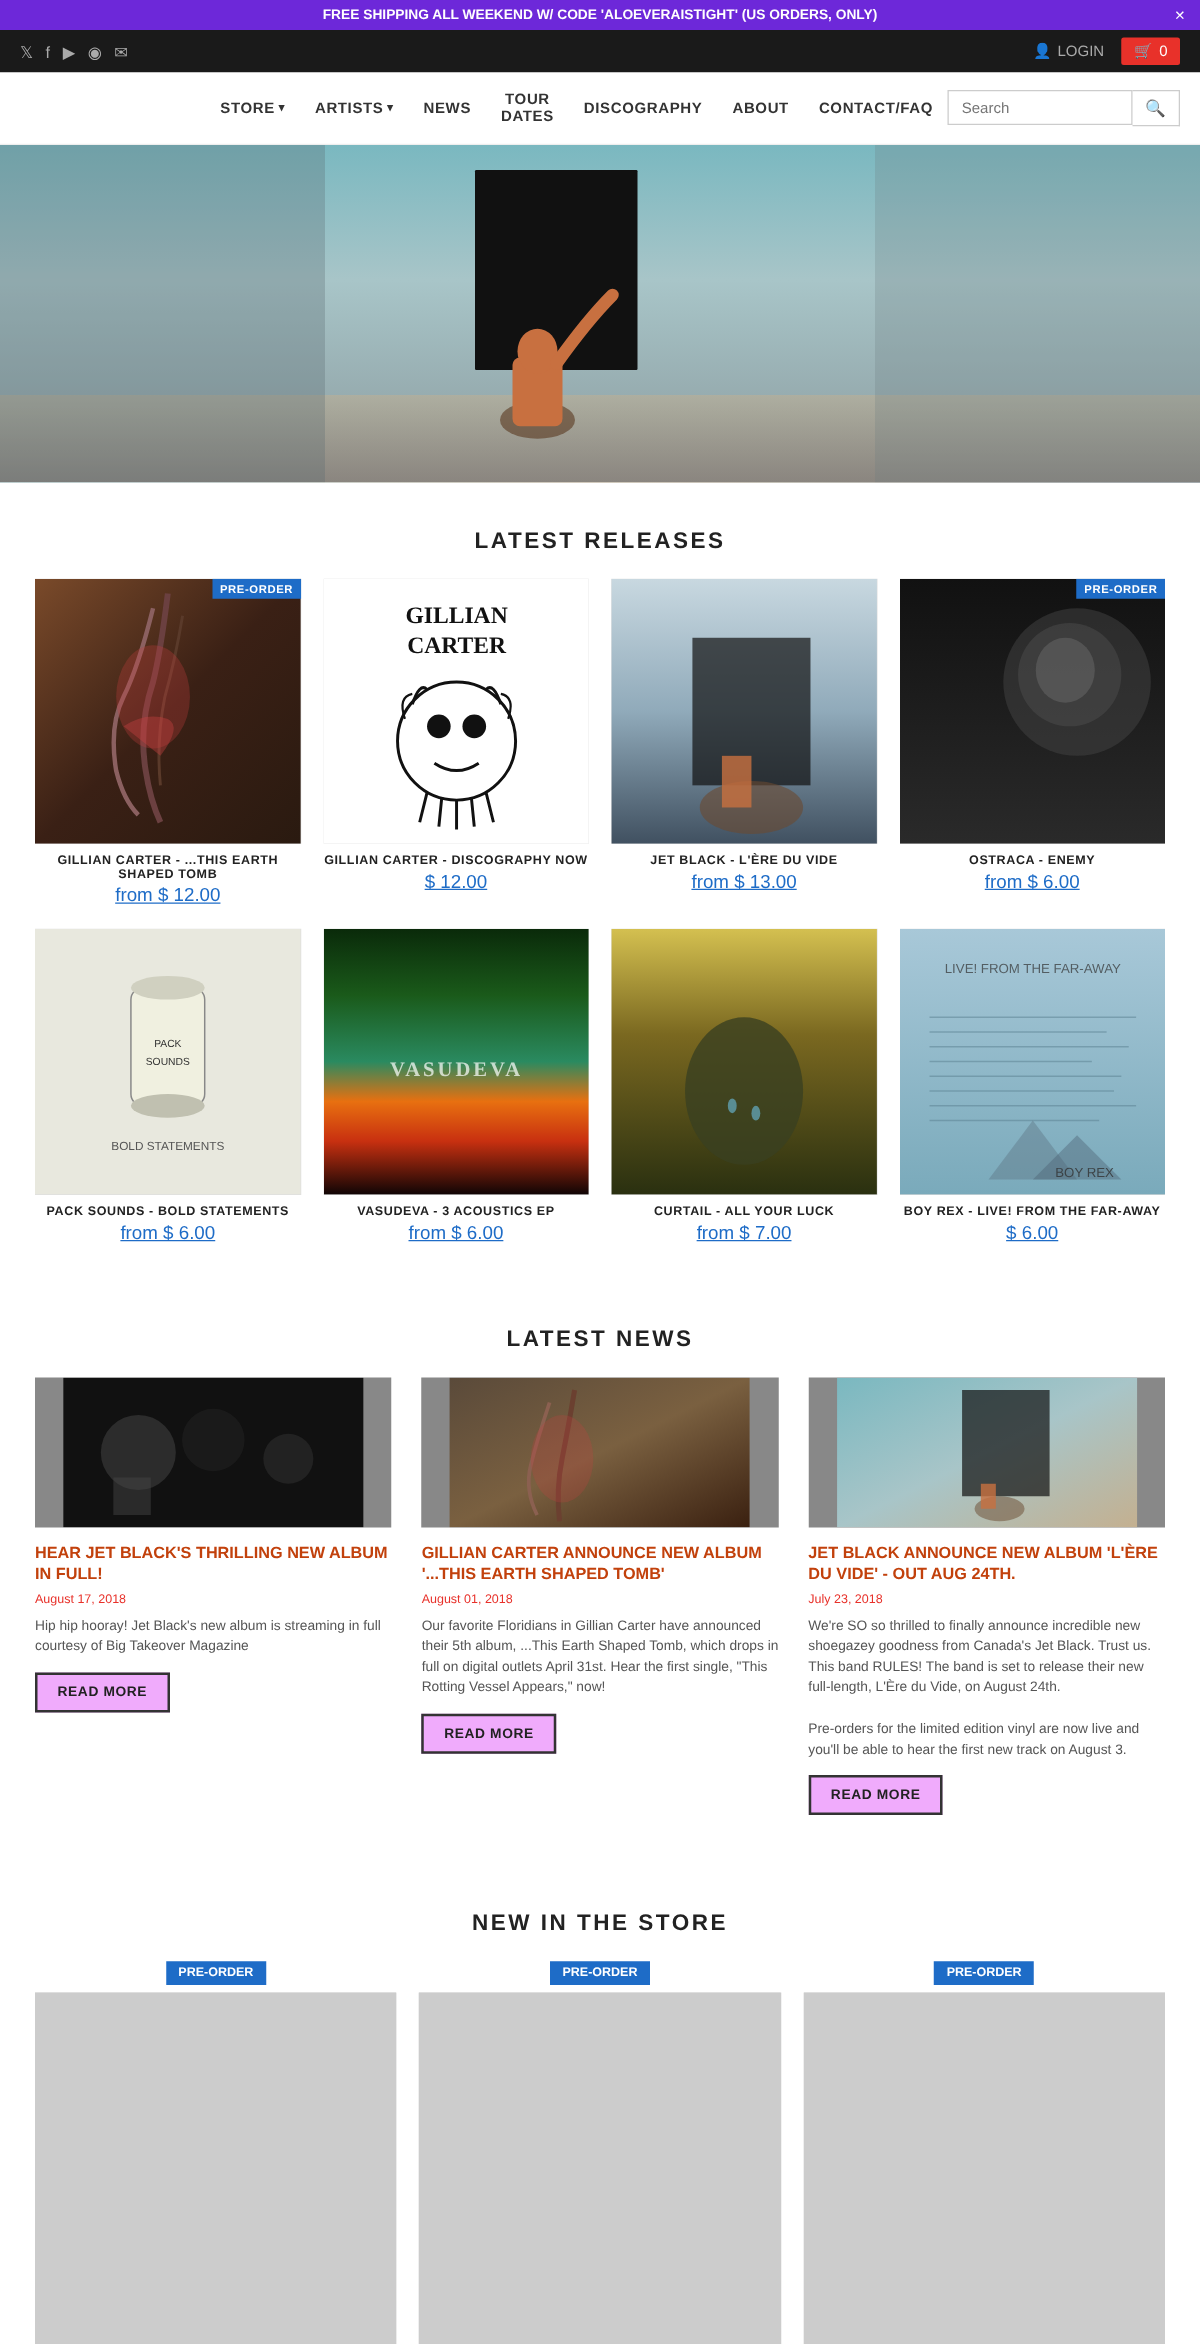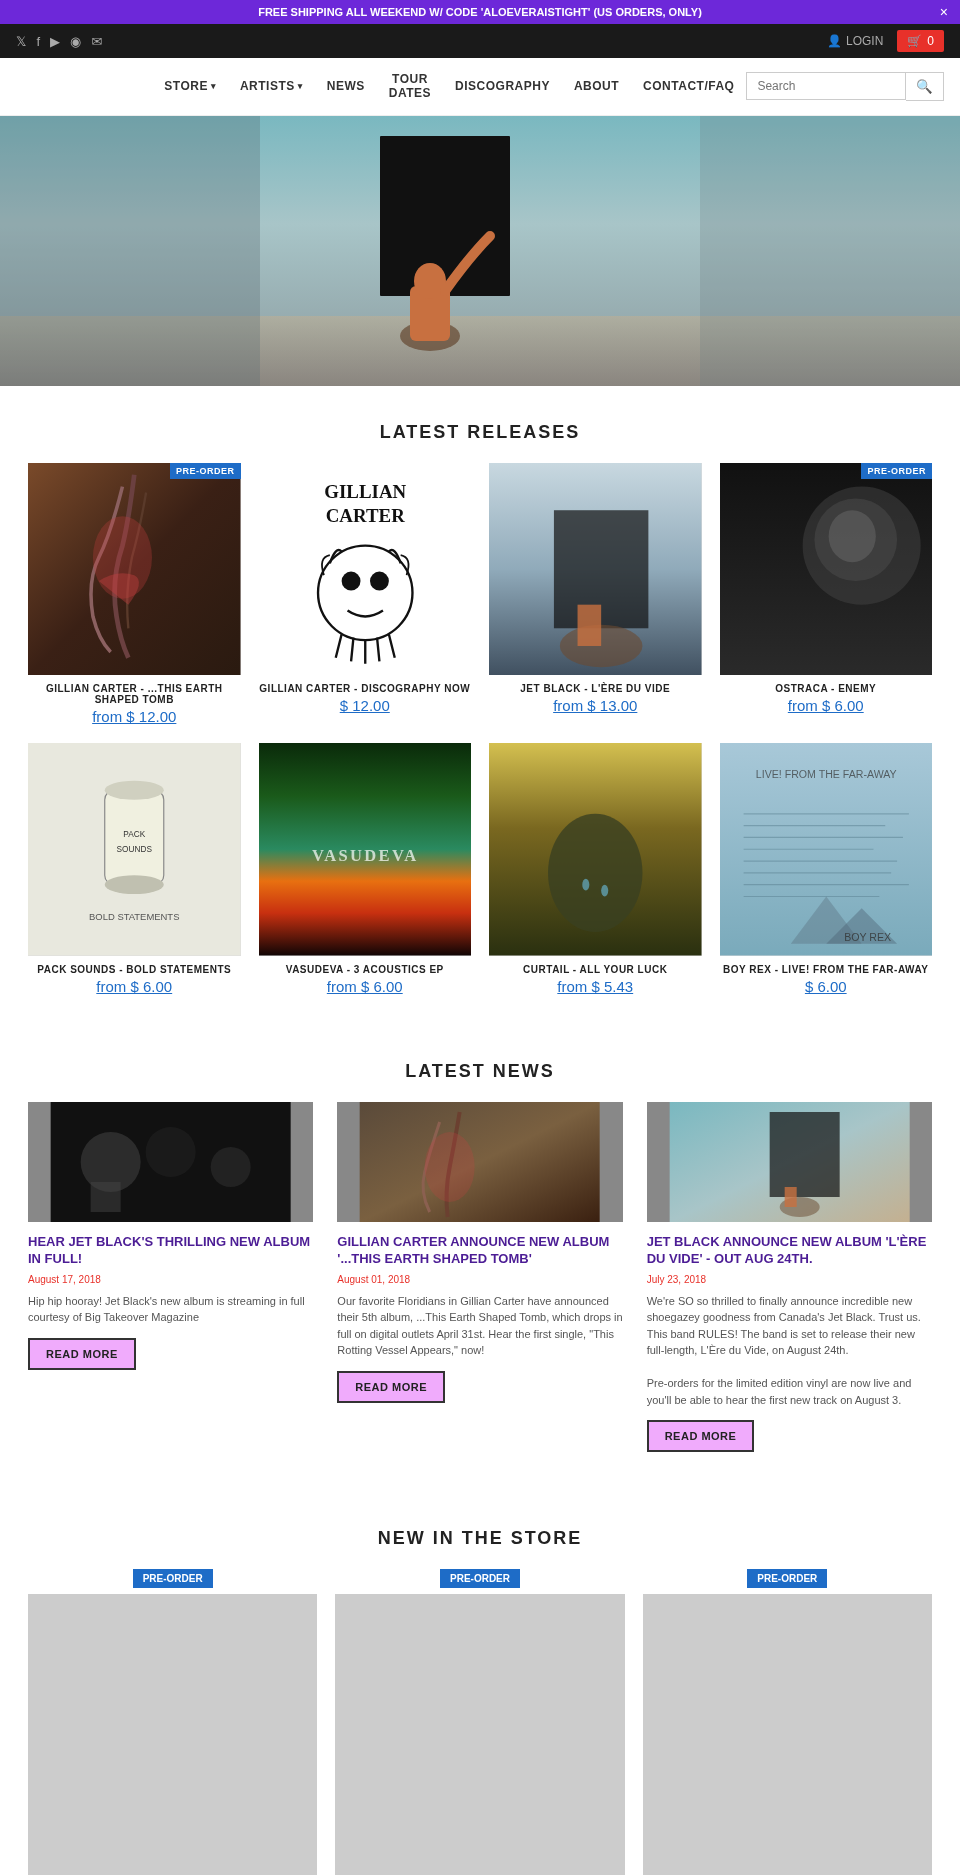--- a/index.html
+++ b/index.html
@@ -98,21 +98,21 @@
       gap: 3px;
     }
     .nav-search {
       display: flex;
       align-items: center;
     }
     .search-input {
       border: 1px solid #ccc;
       padding: 6px 10px;
       font-size: 12px;
-      width: 160px;
+      width: 148px;
       outline: none;
     }
     .search-btn {
       background: none;
       border: 1px solid #ccc;
       border-left: none;
       padding: 6px 10px;
       cursor: pointer;
       color: #555;
     }
@@ -218,21 +218,21 @@
       width: 100%;
       height: 120px;
       background: #888;
       margin-bottom: 12px;
       overflow: hidden;
     }
     .news-title {
       font-size: 13px;
       font-weight: bold;
       text-transform: uppercase;
-      color: #4c1d95;
+      color: #c2410c;
       margin-bottom: 6px;
       line-height: 1.3;
     }
     .news-date {
       color: #e8312a;
       font-size: 10px;
       margin-bottom: 8px;
     }
     .news-body {
       font-size: 11px;
@@ -535,21 +535,21 @@
       <circle cx="75" cy="55" rx="10" ry="10" fill="#a0b830" opacity="0.9"></circle>
       <circle cx="105" cy="60" rx="8" ry="8" fill="#b0c040" opacity="0.9"></circle>
       <circle cx="90" cy="45" rx="7" ry="7" fill="#d0d050" opacity="0.8"></circle>
 
       <ellipse cx="82" cy="120" rx="3" ry="5" fill="#60a0b0" opacity="0.8"></ellipse>
       <ellipse cx="98" cy="125" rx="3" ry="5" fill="#60a0b0" opacity="0.8"></ellipse>
     </svg>
           </div>
     </div>
     <div class="product-title">CURTAIL - ALL YOUR LUCK</div>
-    <div class="product-price">from $ 5.43</div>
+    <div class="product-price">from $ 7.00</div>
   </div>
       <div class="product-card">
     <div class="product-image-wrap">
 
       <div class="album-art">
             <svg viewBox="0 0 180 180" xmlns="http://www.w3.org/2000/svg">
       <defs>
                 <linearGradient id="brg" x1="0" y1="0" x2="0" y2="1">
                   <stop offset="0%" stop-color="#a8c8d8"></stop>
                   <stop offset="100%" stop-color="#7aaabb"></stop>

